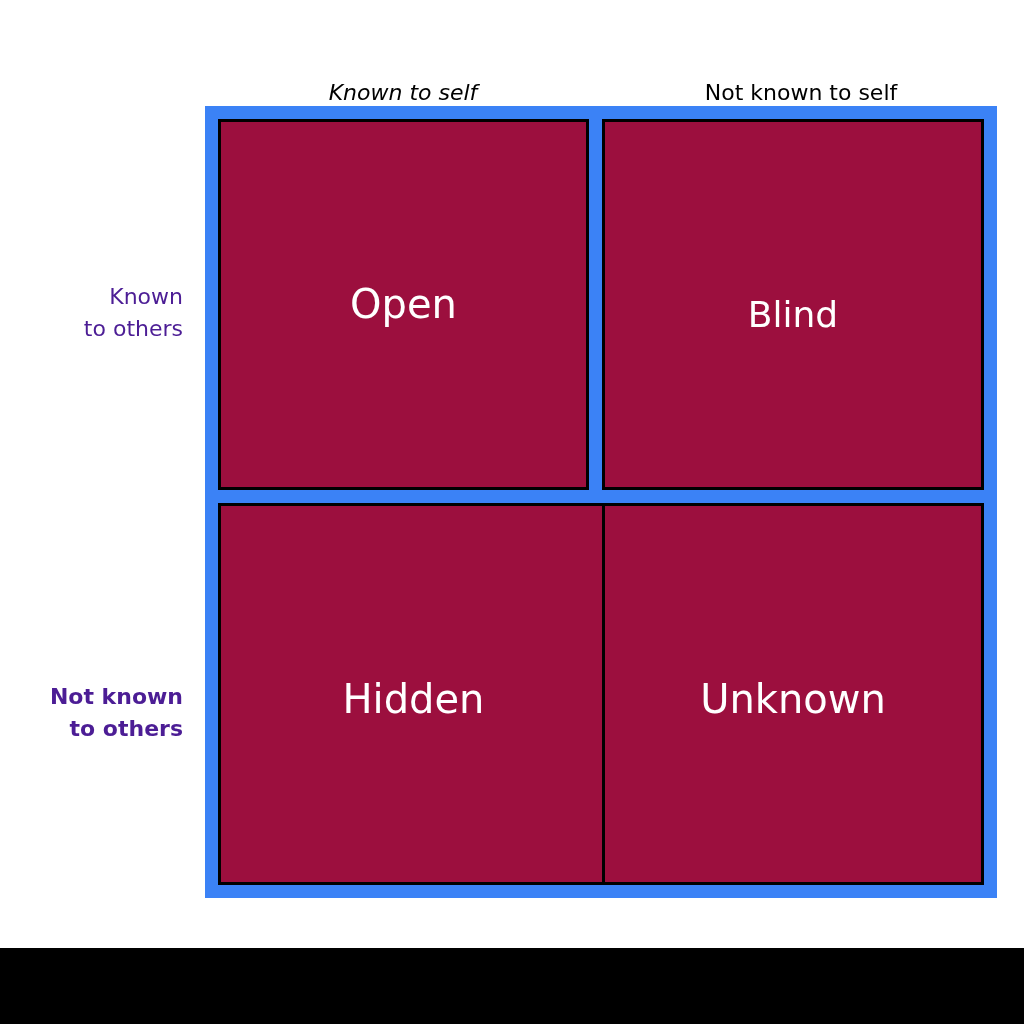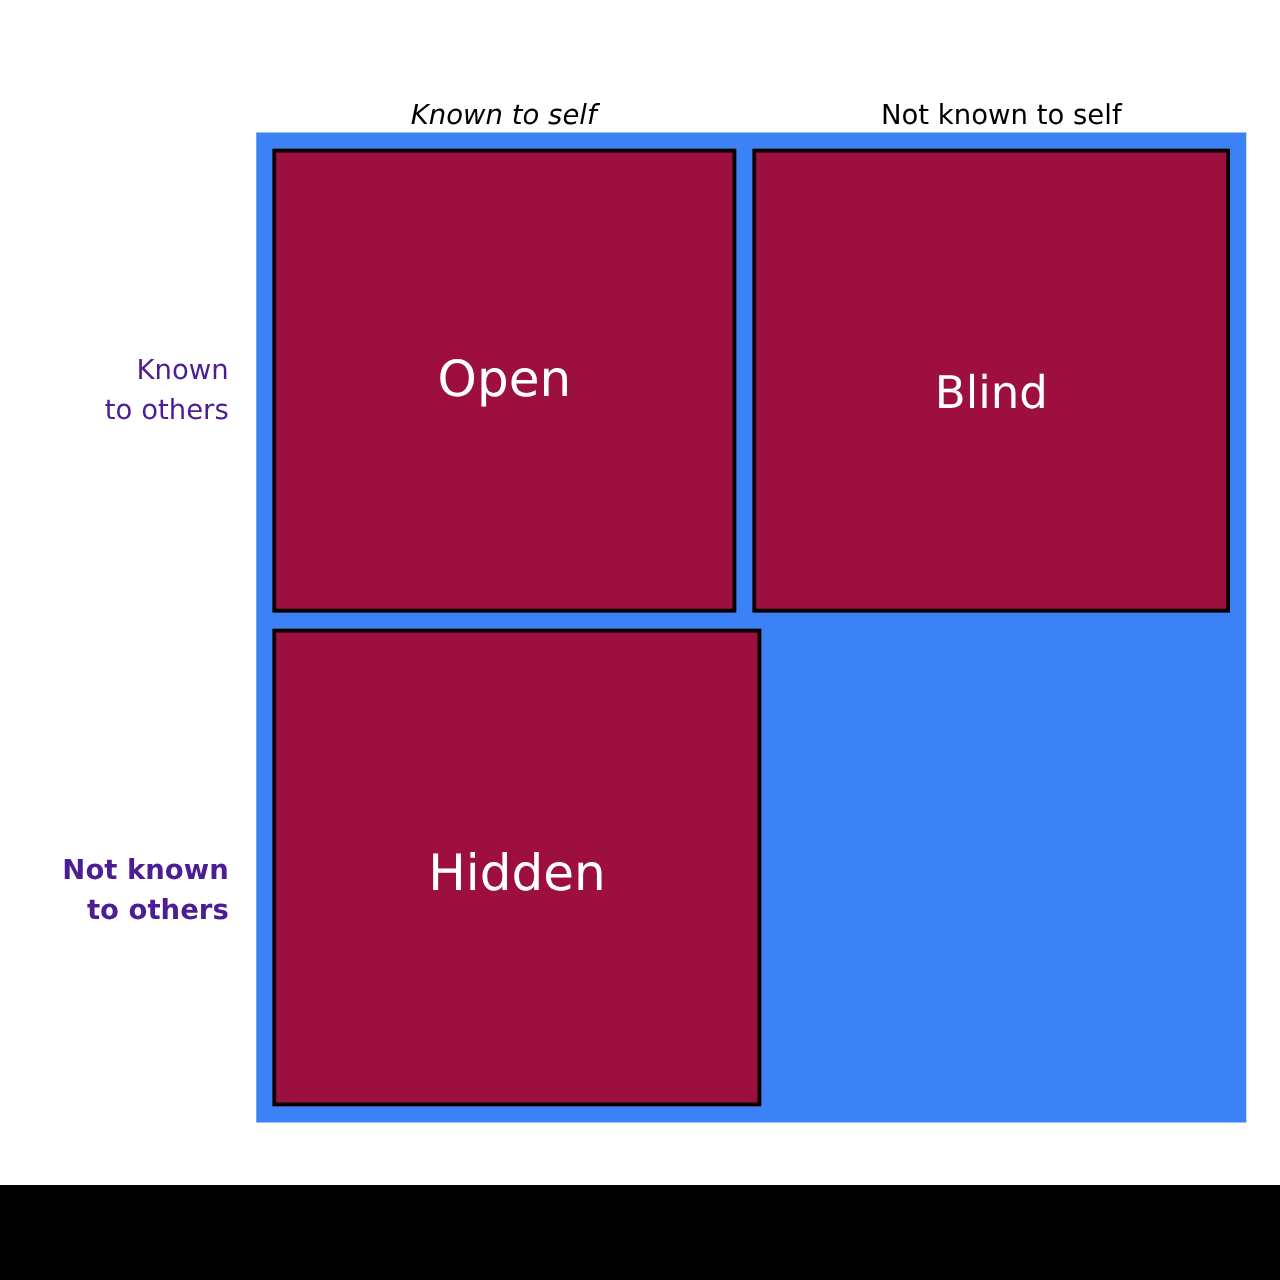--- a/index.html
+++ b/index.html
@@ -128,18 +128,21 @@
     </div>
 
     <div class="quadrant" id="quadrant-blind">
       <span class="quadrant-label">Blind</span>
     </div>
 
     <div class="quadrant" id="quadrant-hidden">
       <span class="quadrant-label">Hidden</span>
     </div>
 
+    <div class="quadrant" id="quadrant-unknown">
+      <span class="quadrant-label">Unknown</span>
+    </div>
 
   </div>
 
   <div id="letterbox-bar"></div>
 
 </div>
 
 </body></html>

